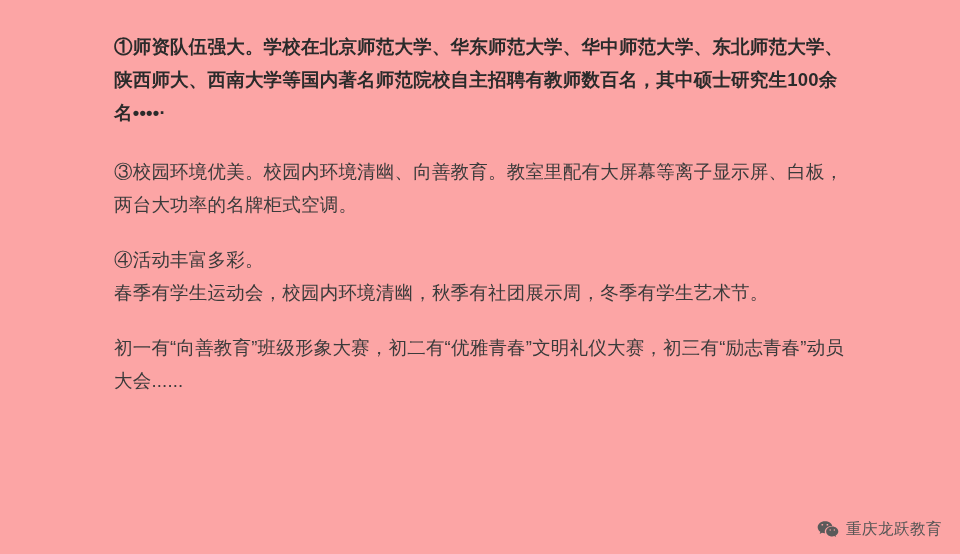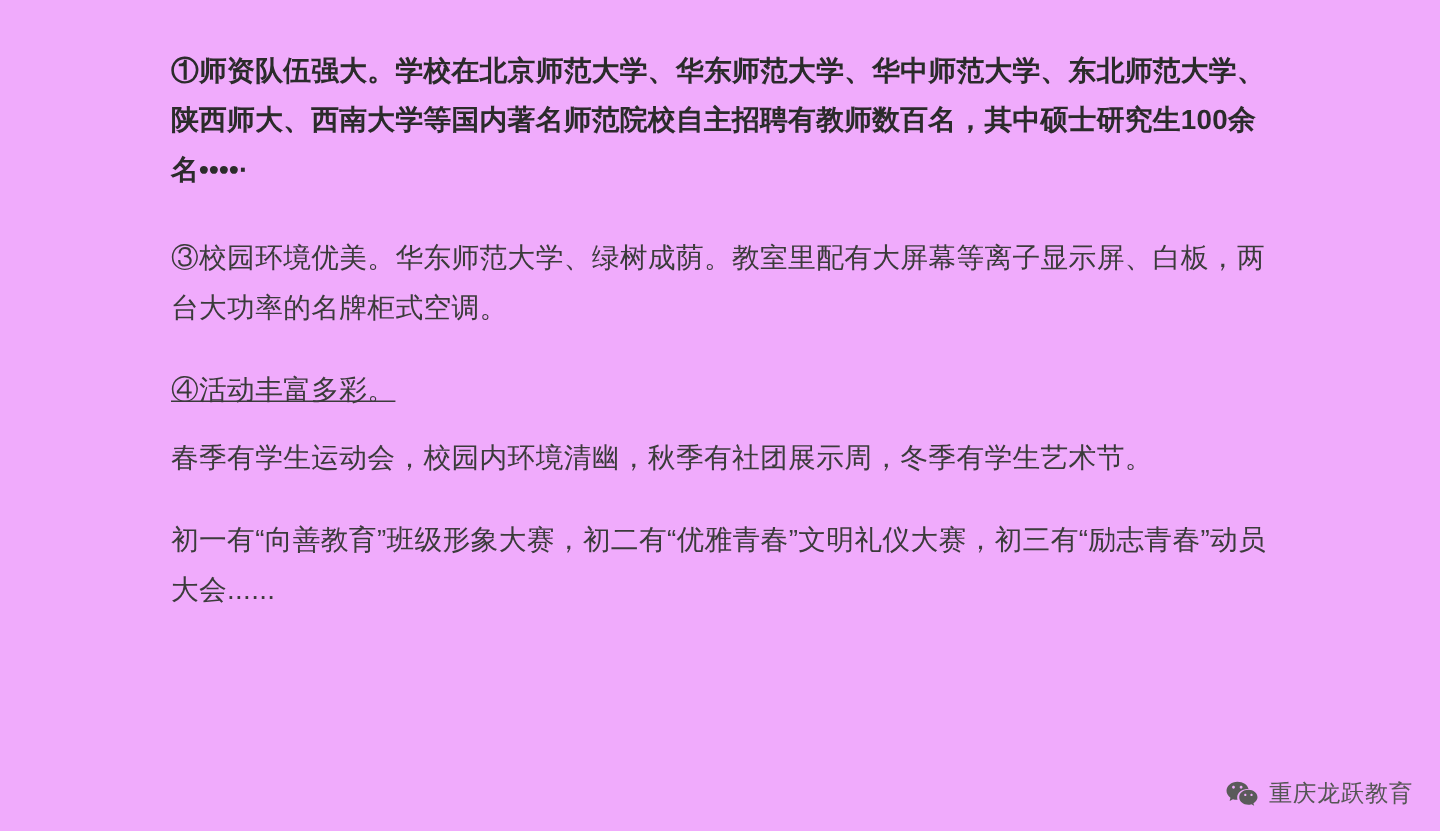--- a/index.html
+++ b/index.html
@@ -13,21 +13,21 @@
     font-family: "Liberation Sans", sans-serif;
     overflow: hidden;
     position: relative;
   }
   .page {
     position: absolute;
     left: 0;
     top: 0;
     width: 960px;
     height: 554px;
-    background: #f0abfc;
+    background: #fca5a5;
   }
   .content {
     position: absolute;
     left: 114px;
     top: 30px;
     width: 740px;
   }
   .para {
     color: #3b3b3b;
     font-size: 18.5px;
@@ -35,22 +35,21 @@
     letter-spacing: 0.2px;
     margin: 0 0 22px 0;
     text-align: left;
   }
   .para.bold {
     font-weight: bold;
     color: #2b2b2b;
     margin-bottom: 26px;
   }
   .para.tight {
-    margin-bottom: 12px;
-    text-decoration: underline;
+    margin-bottom: 0;
   }
   .para.follow {
     margin-top: 0;
     margin-bottom: 22px;
   }
   .footer-brand {
     position: absolute;
     right: 18px;
     bottom: 14px;
     display: flex;
@@ -75,21 +74,21 @@
 </head>
 <body>
 
 <div class="page">
 
   <div class="content">
 
     <p class="para bold">①师资队伍强大。学校在北京师范大学、华东师范大学、华中师范大学、东北师范大学、陕西师大、西南大学等国内著名师范院校自主招聘有教师数百名，其中硕士研究生100余名••••·</p>
 
 
-    <p class="para">③校园环境优美。华东师范大学、绿树成荫。教室里配有大屏幕等离子显示屏、白板，两台大功率的名牌柜式空调。</p>
+    <p class="para">③校园环境优美。校园内环境清幽、向善教育。教室里配有大屏幕等离子显示屏、白板，两台大功率的名牌柜式空调。</p>
 
     <p class="para tight">④活动丰富多彩。</p>
 
     <p class="para follow">春季有学生运动会，校园内环境清幽，秋季有社团展示周，冬季有学生艺术节。</p>
 
     <p class="para">初一有“向善教育”班级形象大赛，初二有“优雅青春”文明礼仪大赛，初三有“励志青春”动员大会......</p>
 
   </div>
 
   <div class="footer-brand">

